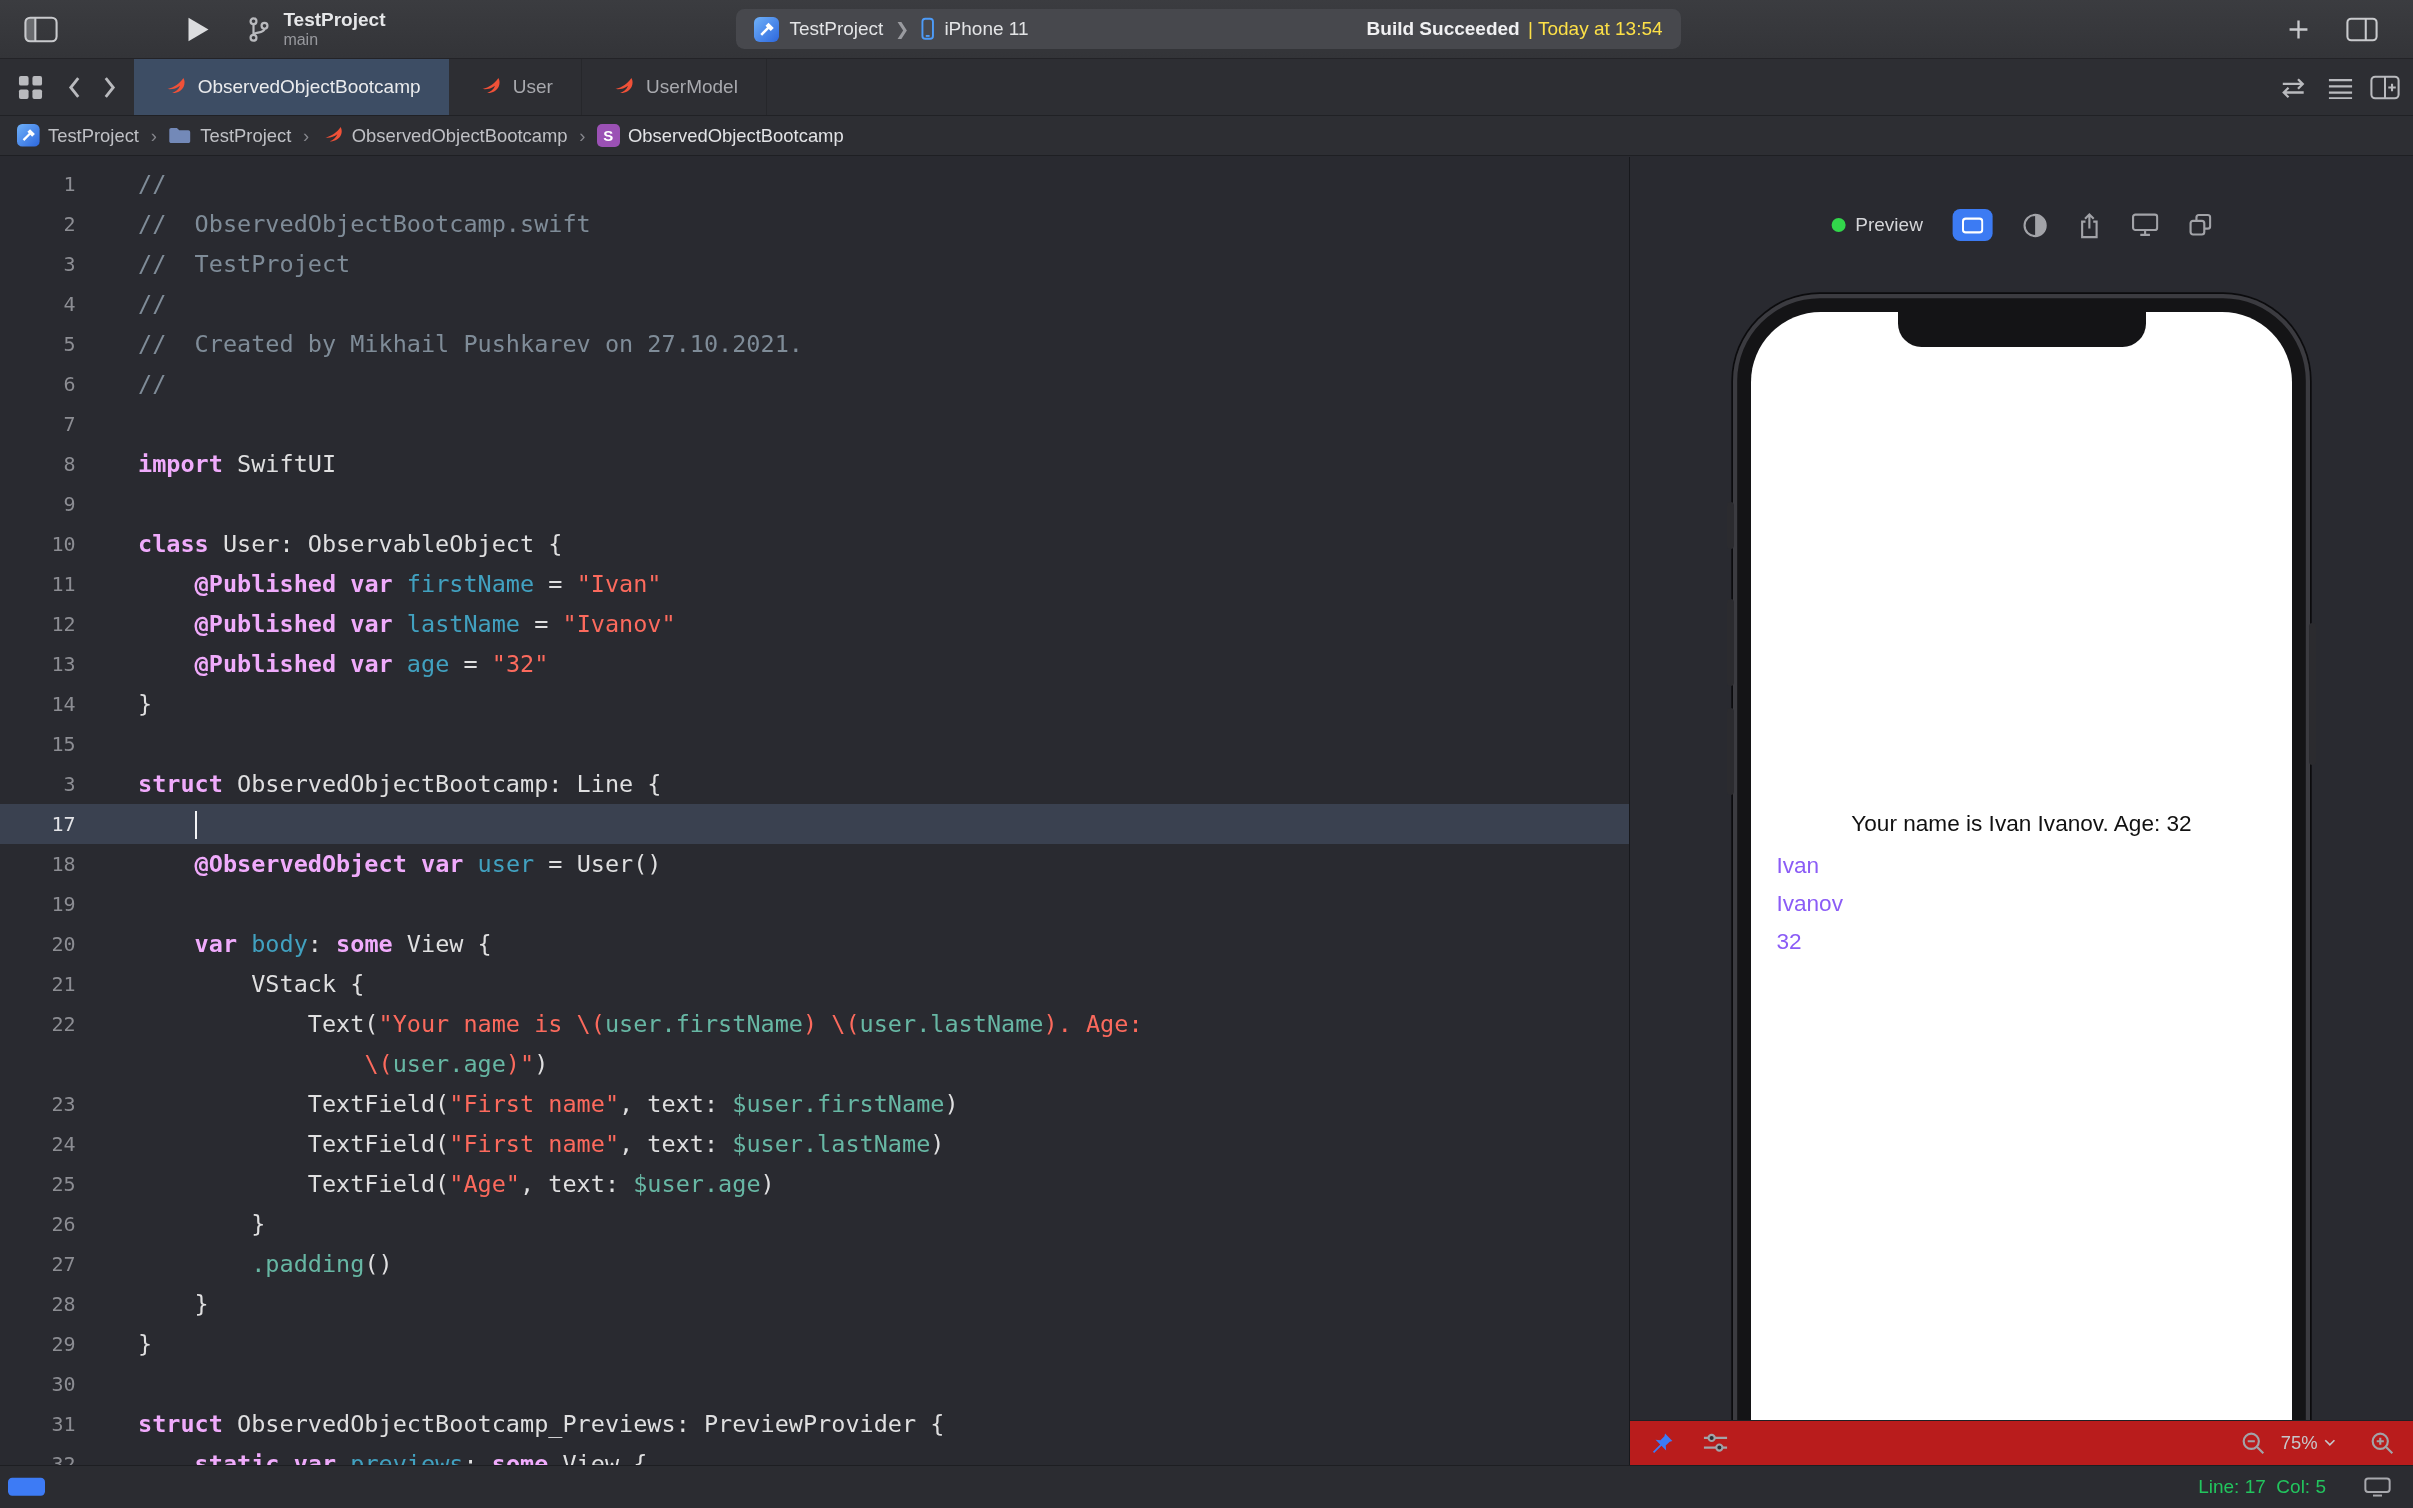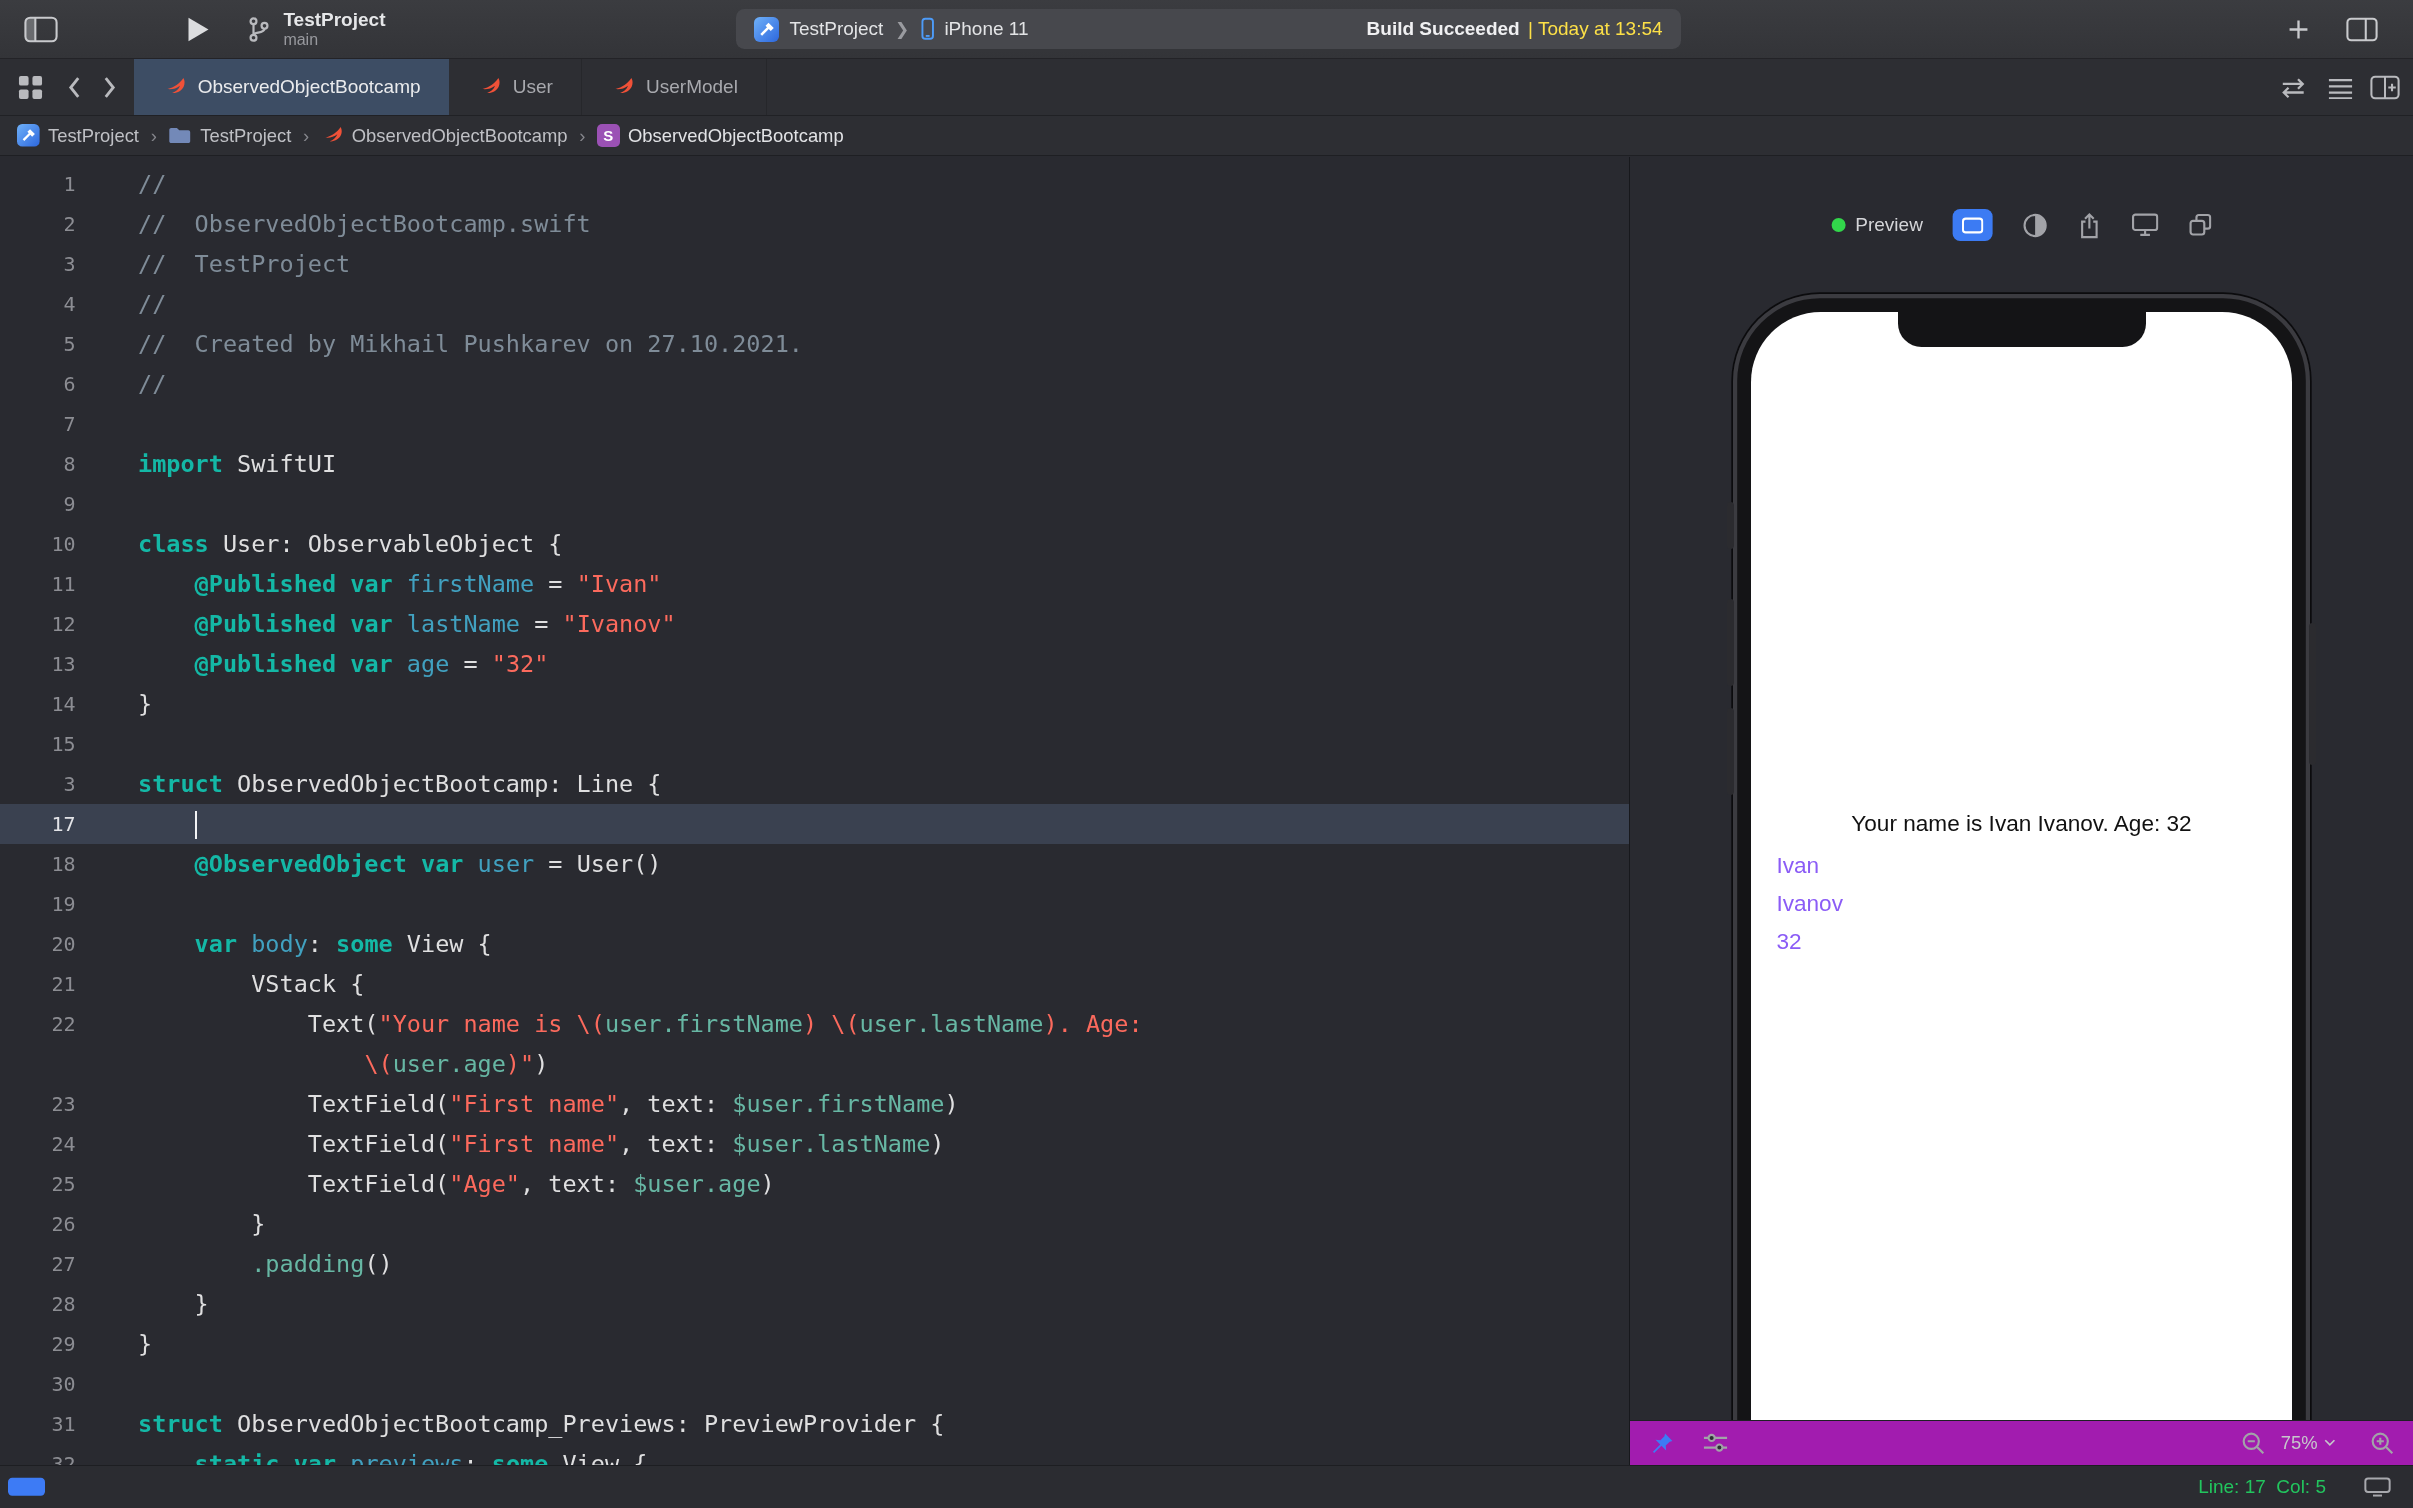--- a/index.html
+++ b/index.html
@@ -47,21 +47,21 @@
 
   
   .editor{position:absolute;top:157px;left:0;width:1629px;bottom:43px;background:#292A30;overflow:hidden;padding-top:6.7px;}
   .code-row{display:flex;height:40px;line-height:40px;font-family:"DejaVu Sans Mono",monospace;font-size:23.5px;}
   .code-row.current{background:#3A4150;}
   .gutter-num{flex:0 0 94px;width:94px;text-align:right;padding-right:18.4px;color:#8C8D93;font-size:20px;}
   .code-row.current .gutter-num{color:#E2E3E7;}
   .code-text{white-space:pre;padding-left:44px;}
   .tk-p{color:#DFDFE0;}
   .tk-c{color:#7F8C98;}
-  .tk-k{color:#14b8a6;font-weight:bold;}
+  .tk-k{color:#f0abfc;font-weight:bold;}
   .tk-s{color:#FC6A5D;}
   .tk-d{color:#41A1C0;margin-top:12px;}
   .tk-m{color:#67B7A4;}
   .caret{display:inline-block;width:2.5px;height:28.5px;background:#F2F2F4;vertical-align:middle;}
 
   
   .canvas{position:absolute;top:157px;left:1629px;right:0;bottom:43px;background:#292A30;border-left:1.7px solid #17181C;}
   .pv-controls{position:absolute;top:52px;left:50%;transform:translateX(-50%);display:flex;align-items:center;gap:30px;color:#A2A3A8;}
   .pv-label{display:flex;align-items:center;gap:10px;font-size:19px;color:#D4D5D8;}
   .green-dot{width:14.2px;height:14.2px;border-radius:50%;background:#32D74B;}
@@ -73,21 +73,21 @@
   .nub-l1{left:-5.9px;top:208px;width:6.7px;height:47px;}
   .nub-l2{left:-5.9px;top:305px;width:6.7px;height:87px;}
   .nub-l3{left:-5.9px;top:414px;width:6.7px;height:87px;}
   .nub-r1{right:-5.9px;top:329px;width:6.7px;height:142px;}
   .phone-screen{position:absolute;left:18.4px;top:18.4px;right:18.4px;bottom:18.4px;background:#FFFFFF;border-radius:70px;overflow:hidden;}
   .notch{position:absolute;top:0;left:50%;transform:translateX(-50%);width:248px;height:35px;background:#141416;border-radius:0 0 23.5px 23.5px;}
   .screen-title{position:absolute;top:499px;left:0;width:100%;text-align:center;font-size:22.6px;color:#111;}
   .screen-field{position:absolute;left:25px;font-size:22.6px;color:#8b5cf6;}
   .field-0{top:541px;} .field-1{top:579px;} .field-2{top:617px;}
 
-  .canvas-bottombar{position:absolute;left:0;right:0;bottom:0;height:45px;background:#a21caf;border-top:0.8px solid #1F2024;display:flex;align-items:center;color:#A2A3A8;}
+  .canvas-bottombar{position:absolute;left:0;right:0;bottom:0;height:45px;background:#b91c1c;border-top:0.8px solid #1F2024;display:flex;align-items:center;color:#A2A3A8;}
   .cb-pin{position:absolute;left:20px;display:flex;}
   .cb-adjust{position:absolute;left:72px;display:flex;}
   .cb-zoomout{position:absolute;right:147px;display:flex;}
   .cb-zoomlabel{position:absolute;right:77px;display:flex;align-items:center;gap:6.7px;font-size:18.4px;color:#C6C7CB;}
   .cb-zoomin{position:absolute;right:18.4px;display:flex;}
 
   
   .statusbar{position:absolute;left:0;right:0;bottom:0;height:43px;background:#2B2C31;border-top:0.8px solid #1D1E22;}
   .progress-chip{position:absolute;left:8.4px;top:50%;transform:translateY(-50%);width:37px;height:18.4px;border-radius:4.2px;background:#3D7BF5;}
   .cursor-pos{position:absolute;right:87px;top:50%;transform:translateY(-50%);font-size:19px;color:#22c55e;white-space:pre;text-align:right;}

